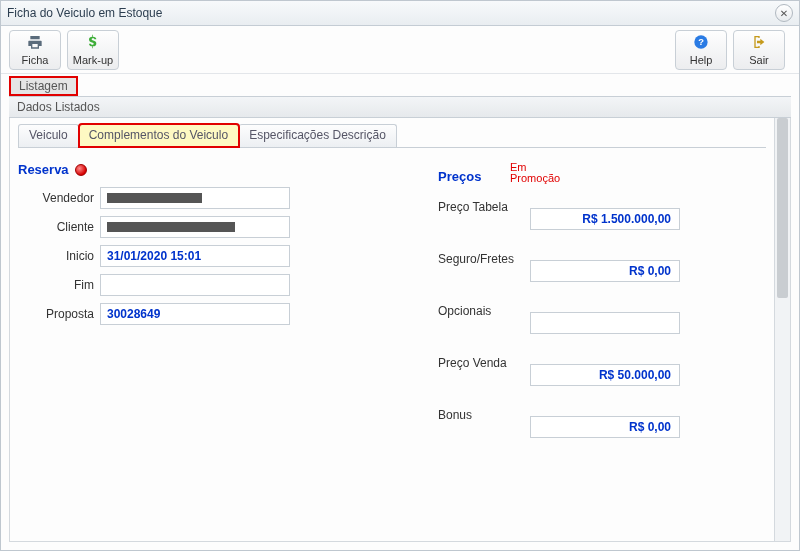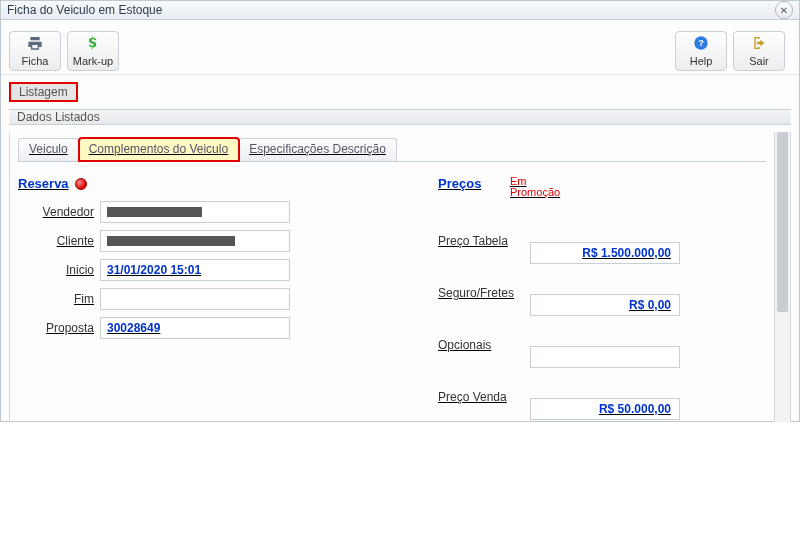--- a/index.html
+++ b/index.html
@@ -1,29 +1,29 @@
 <!DOCTYPE html>
 <html><head>
 <meta charset="utf-8">
 <style>
   * { box-sizing: border-box; margin: 0; padding: 0; }
   body { font-family: Arial, sans-serif; font-size: 12px; background: #fff; }
-  .window { width: 800px; height: 422px; border: 1px solid #bfc7cf; display: flex; flex-direction: column; background: #fdfdfd; gap: 7px; }
+  .window { width: 800px; height: 551px; border: 1px solid #bfc7cf; display: flex; flex-direction: column; background: #fdfdfd; }
   .titlebar { height: 25px; background: linear-gradient(#f7f9fb,#e9edf1); border-bottom: 1px solid #c4ccd4; display: flex; align-items: center; padding: 0 6px; }
   .titlebar-title { flex: 1; color: #2c3e50; font-size: 12px; }
   .titlebar-close { width: 18px; height: 18px; border: 1px solid #b0b8c0; border-radius: 9px; background: linear-gradient(#fff,#e8ebee); display: flex; align-items: center; justify-content: center; font-size: 10px; color: #555; cursor: pointer; }
   .toolbar { height: 48px; padding: 4px 8px; display: flex; align-items: center; border-bottom: 1px solid #e3e6ea; }
   .tbtn { min-width: 52px; height: 40px; border: 1px solid #c8cfd6; border-radius: 4px; background: linear-gradient(#fefefe,#ecedef); display: flex; flex-direction: column; align-items: center; justify-content: center; margin-right: 6px; cursor: pointer; color: #333; font-size: 11px; gap: 2px; }
   .tbtn svg { width:16px; height:16px; }
   .spacer { flex: 1; }
   .nav-row { height: 22px; padding: 0 8px; display: flex; align-items: flex-end; }
   .nav-tab { border: 2px solid #e10000; background: #e5e5e5; padding: 1px 8px; font-size: 12px; color: #555; height: 20px; display: flex; align-items: center; }
   .section-bar { height: 22px; background: linear-gradient(#f3f5f7,#e6e9ec); border-top: 1px solid #c8cfd6; border-bottom: 1px solid #c8cfd6; padding: 0 8px; display: flex; align-items: center; color: #555; margin: 0 8px; }
   .content-wrap { flex: 1; display: flex; margin: 0 8px 8px 8px; border: 1px solid #d4d9de; border-top: none; position: relative; }
-  .content { flex: 1; padding: 6px 8px 8px 8px; overflow: hidden; text-decoration: underline; }
+  .content { flex: 1; padding: 6px 8px 8px 8px; overflow: hidden; }
   .vscroll { width: 16px; background: #f1f3f5; border-left: 1px solid #d4d9de; position: relative; }
   .vscroll-thumb { position: absolute; top: 0; left: 2px; right: 2px; height: 180px; background: #c9cdd1; border-radius: 2px; }
   .tabstrip { display: flex; border-bottom: 1px solid #c8cfd6; height: 24px; }
   .tab { border: 1px solid #c8cfd6; border-bottom: none; background: linear-gradient(#fdfdfd,#eceff2); padding: 3px 10px; font-size: 12px; color: #556; margin-right: 0; border-top-left-radius: 3px; border-top-right-radius: 3px; cursor: pointer; }
   .tab + .tab { border-left: none; }
   .tab.active { background: #fef9c3; position: relative; z-index: 2; }
   .tab.highlighted { outline: 2px solid #e10000; outline-offset: -1px; }
   .body-cols { display: flex; margin-top: 14px; }
   .col-left { width: 390px; }
   .col-right { flex: 1; padding-left: 30px; }
@@ -157,21 +157,21 @@
           </div>
           <div class="frow">
             <div class="flabel">Proposta</div>
             <div class="finput">
                 <span>30028649</span>
               </div>
           </div>
         </div>
 
         <div class="col-right">
-          <div style="display:flex; align-items:flex-start; margin-bottom:20px;">
+          <div style="display:flex; align-items:flex-end; margin-bottom:0;">
             <div class="section-title" style="margin-bottom:0; width:72px;">
               <span>Preços</span>
             </div>
             <div class="promo-badge">Em Promoção</div>
           </div>
           <div class="prow">
             <div class="plabel">Preço Tabela</div>
             <div class="pval">
                 <span>R$ 1.500.000,00</span>
               </div>

